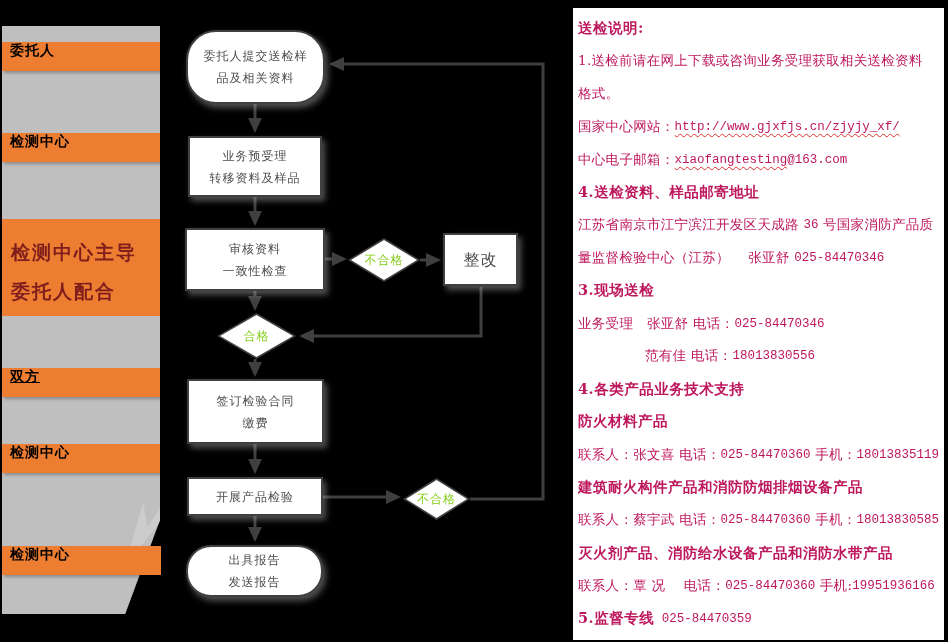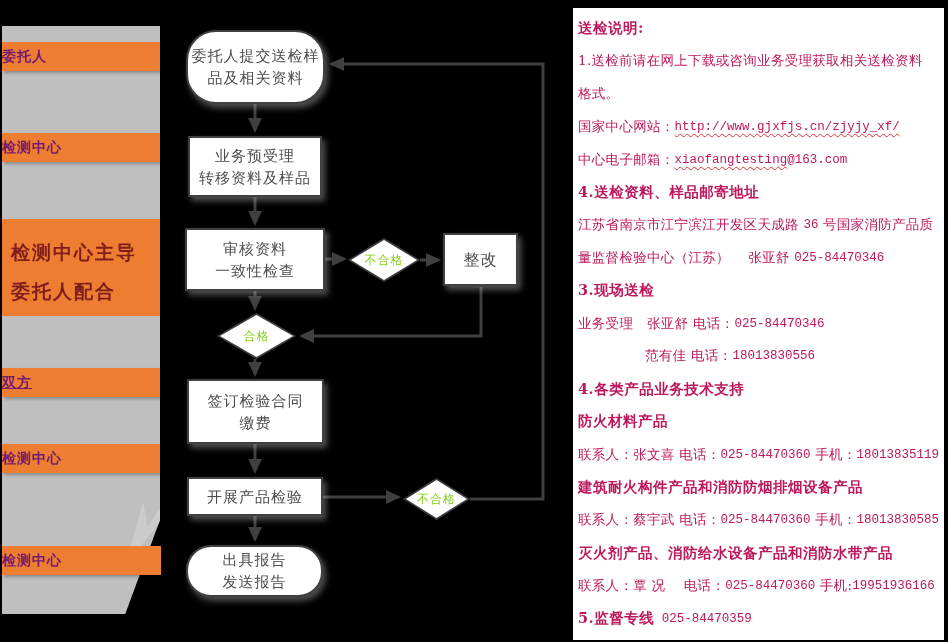--- a/index.html
+++ b/index.html
@@ -5,38 +5,38 @@
   html,body{margin:0;padding:0;background:#000;}
   .canvas{position:relative;width:948px;height:642px;background:#000;overflow:hidden;
           font-family:"Liberation Sans",sans-serif;}
 
   
   .sidebar{position:absolute;left:2px;top:26px;width:158px;height:588px;}
   .gray-bg{position:absolute;inset:0;background:#bfbfbf;
            clip-path:polygon(0 0,100% 0,100% 84%,78% 100%,0 100%);}
   .curl{position:absolute;right:0;top:476px;width:30px;height:46px;background:#cccccc;
         clip-path:polygon(0 100%,44% 0,58% 55%,100% 12%,100% 45%,30% 100%);}
-  .bar{position:absolute;left:0;width:158px;height:29px;background:#ed7d31;color:#701a75;
-       display:flex;align-items:center;padding-left:0;box-sizing:border-box;
+  .bar{position:absolute;left:0;width:158px;height:29px;background:#ed7d31;color:#000000;
+       display:flex;padding-left:8px;box-sizing:border-box;
        font-size:14px;font-weight:bold;letter-spacing:1px;
        box-shadow:2px 2px 3px rgba(0,0,0,0.28);}
   .bar.b1{top:16px;}
   .bar.b2{top:107px;}
   .bar.b4{top:342px;text-decoration:underline;}
   .bar.b5{top:418px;}
   .bar.b6{top:520px;width:159px;}
   .bigblock{position:absolute;left:0;top:193px;width:158px;height:97px;background:#ed7d31;
             color:#7f1d1d;font-size:19px;font-weight:bold;letter-spacing:2px;
             padding:14px 0 0 9px;box-sizing:border-box;line-height:39px;white-space:pre-line;}
 
   
   .connectors{position:absolute;left:0;top:0;width:948px;height:642px;pointer-events:none;}
   .node{position:absolute;background:#fff;border:2px solid #404040;color:#4d4d4d;
         display:flex;align-items:center;justify-content:center;text-align:center;
-        white-space:pre-line;font-size:15px;line-height:22px;letter-spacing:1px;
+        white-space:pre-line;font-size:12px;line-height:22px;letter-spacing:1px;
         box-sizing:border-box;box-shadow:3px 4px 6px rgba(180,180,180,0.45);}
   .rounded{border-radius:30px;}
   .n-submit {left:186px;top:30px; width:139px;height:74px;}
   .n-preacc {left:188px;top:136px;width:134px;height:61px;}
   .n-review {left:185px;top:228px;width:140px;height:63px;}
   .n-rectify{left:443px;top:233px;width:75px; height:53px;font-size:16px;}
   .n-contract{left:187px;top:379px;width:137px;height:65px;}
   .n-test   {left:187px;top:477px;width:136px;height:39px;}
   .n-report {left:186px;top:545px;width:137px;height:52px;border-radius:25px;}
 

